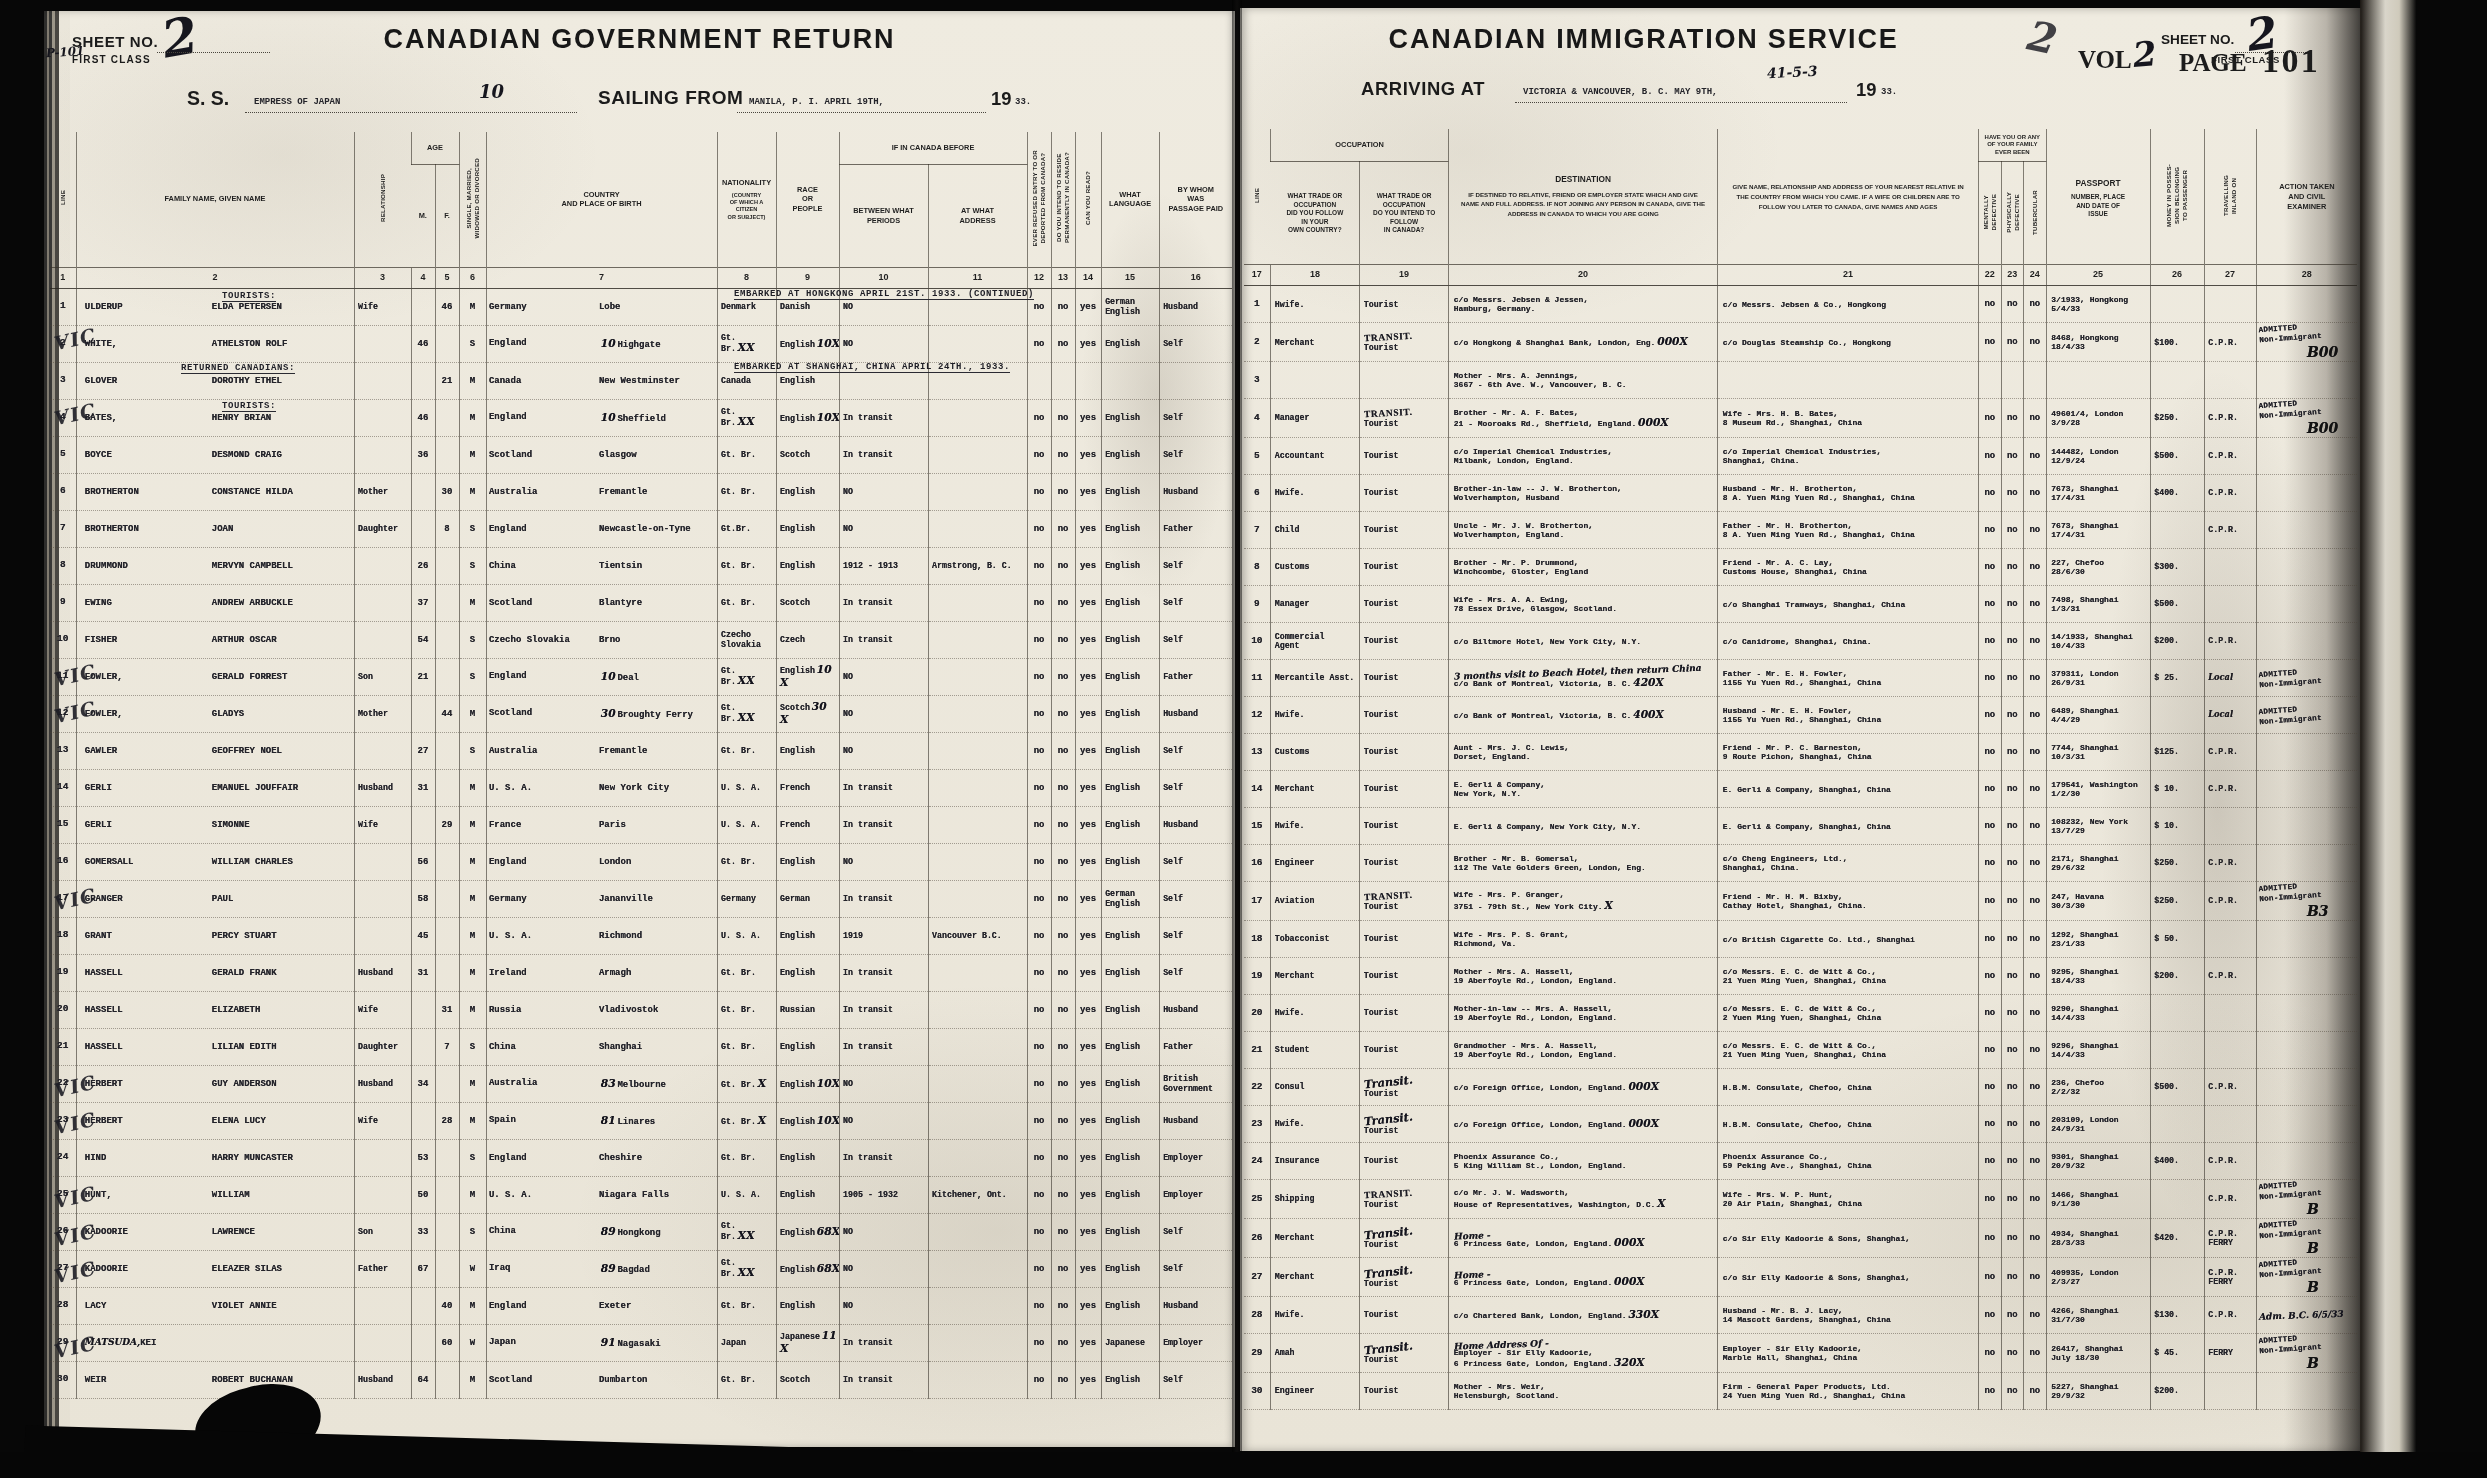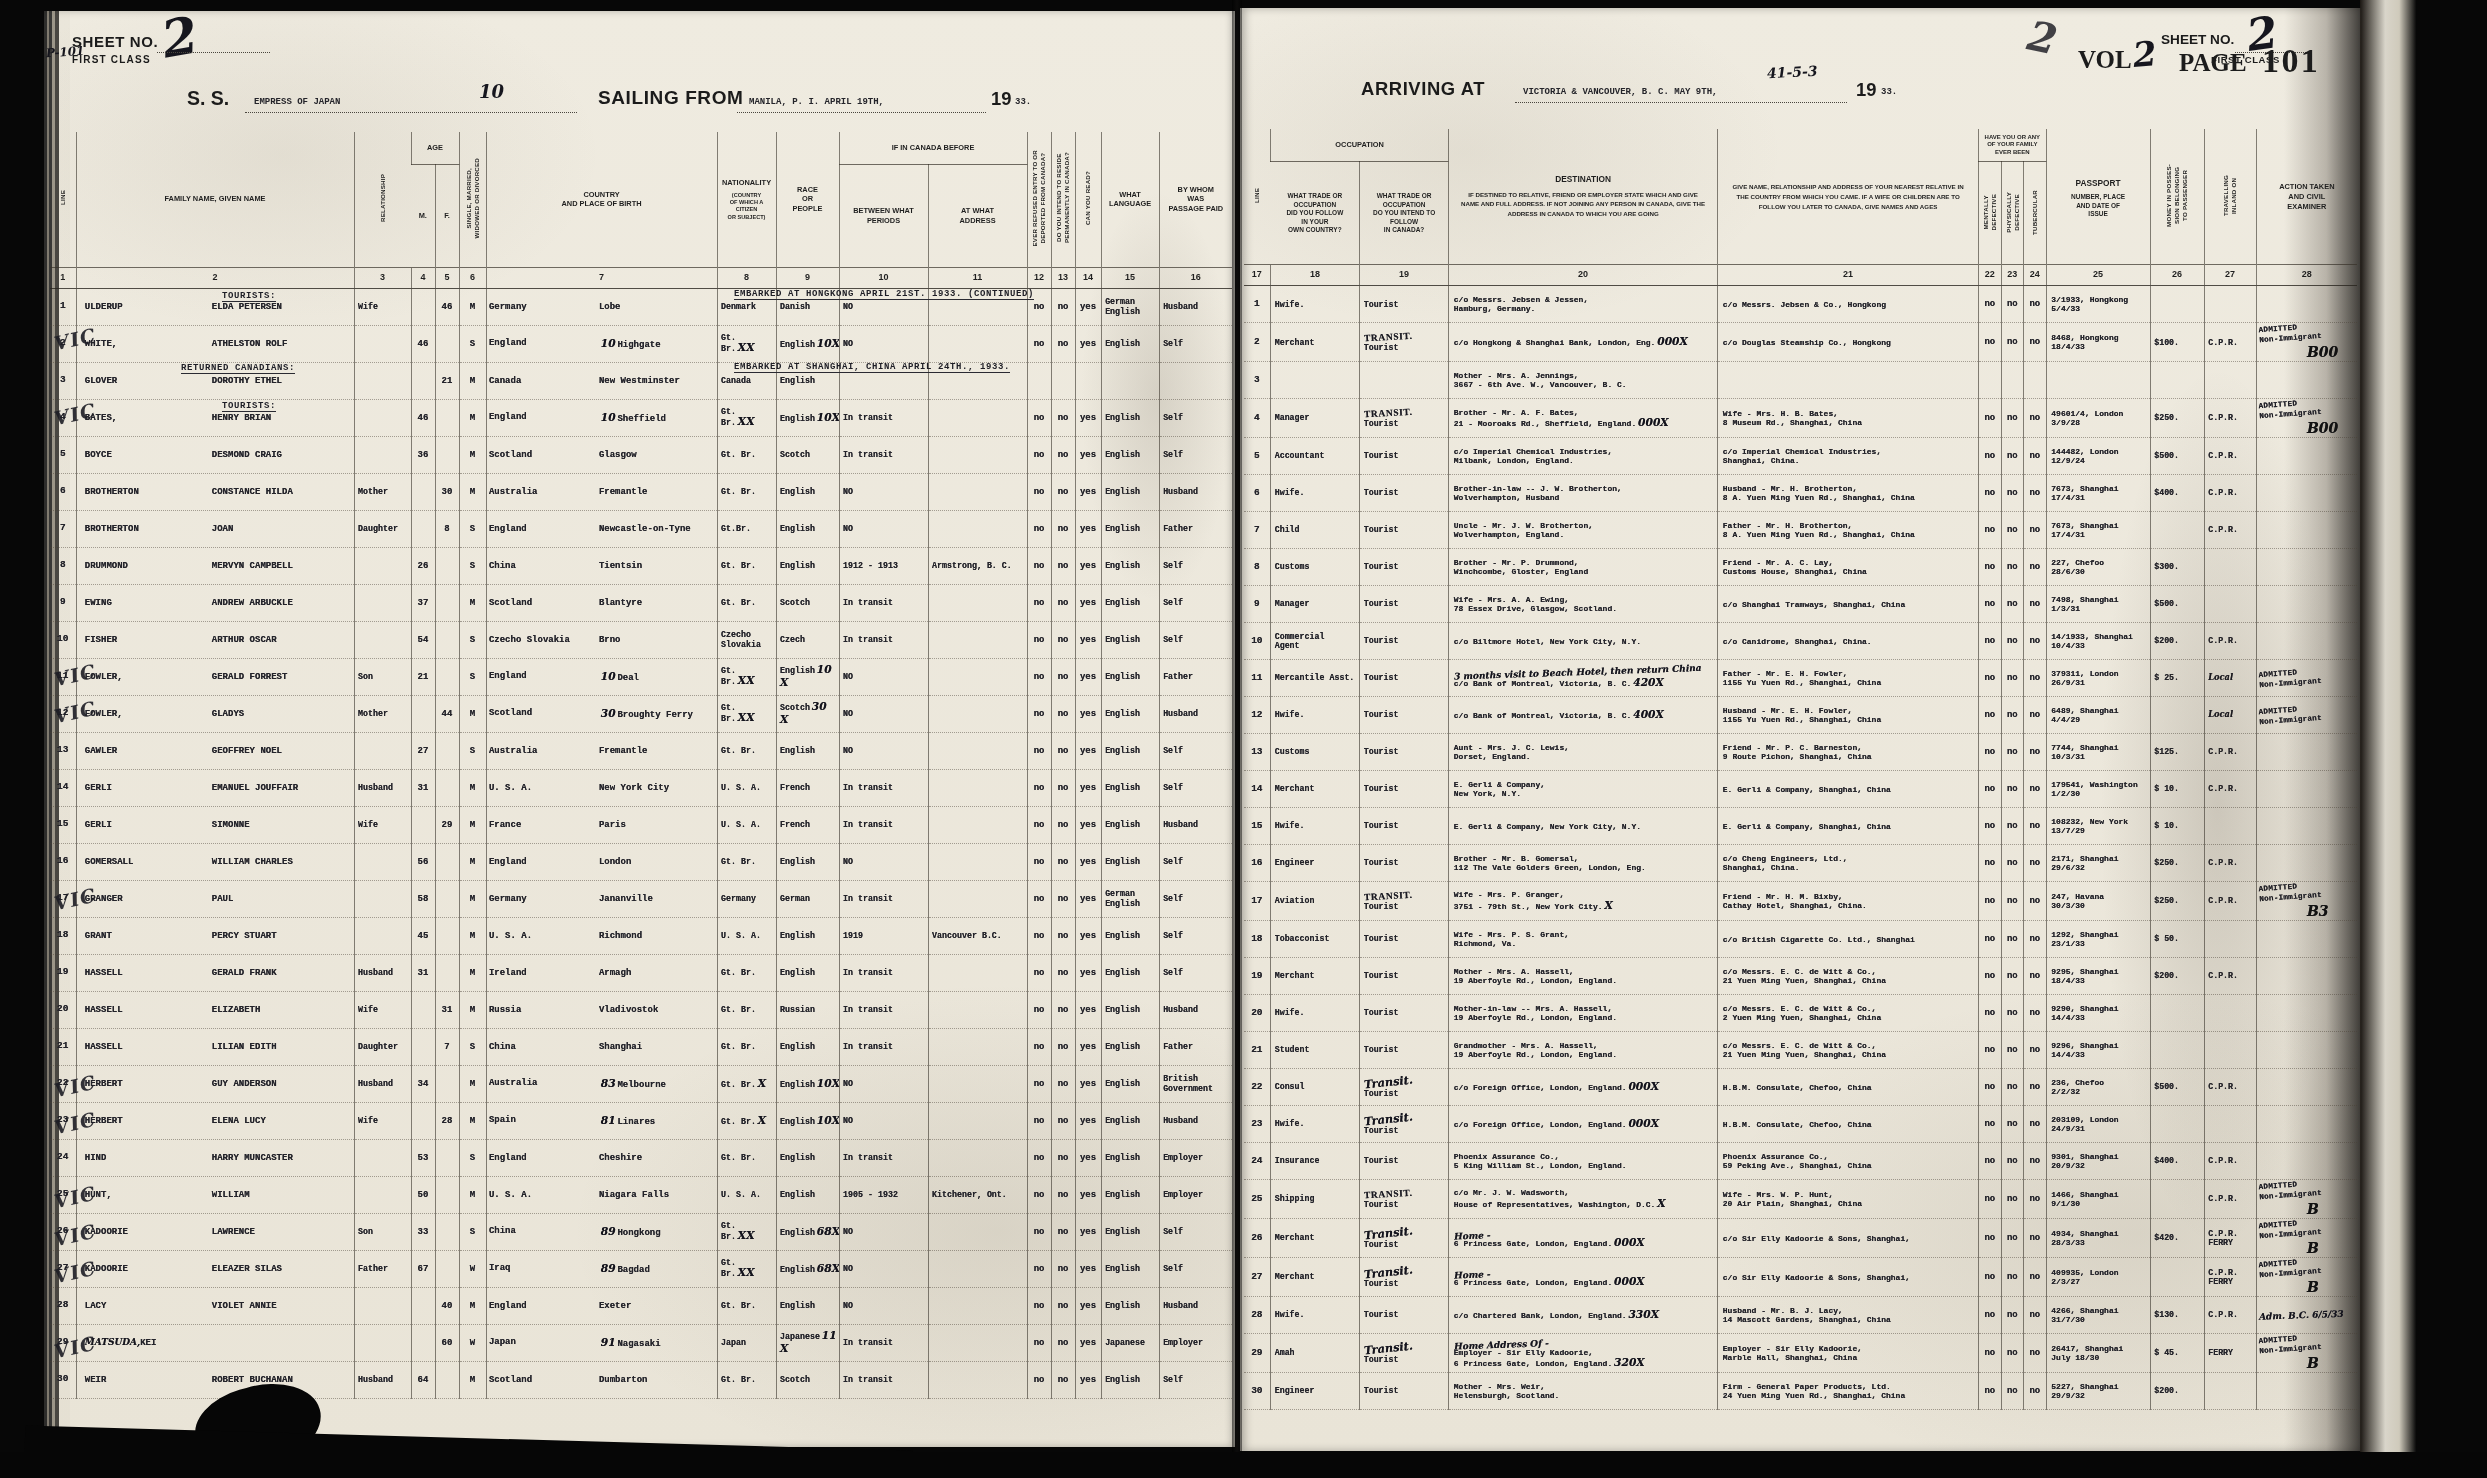--- a/index.html
+++ b/index.html
@@ -90,20 +90,21 @@
 <div class="page" id="left-page">
   <div class="bind-edge"></div>
 
   <div class="hw" style="position:absolute;left:2.4px;top:34px;font-size:12px;transform:rotate(-4deg);">P-101</div>
 
   <div class="print-lbl" style="position:absolute;left:28px;top:22.5px;font-size:15px;letter-spacing:0.6px;">SHEET NO.</div>
   <div class="hw" style="position:absolute;left:118px;top:-3.6px;font-size:51px;transform:rotate(-10deg);">2</div>
   <div class="dotted-line" style="left:113px;top:41px;width:113px;"></div>
   <div class="print-lbl" style="position:absolute;left:28px;top:43px;font-size:10px;letter-spacing:1.2px;">FIRST CLASS</div>
 
+  <div class="big-title" style="top:13px;">CANADIAN GOVERNMENT RETURN</div>
 
   <div class="print-lbl" style="position:absolute;left:143px;top:76px;font-size:19.5px;">S. S.</div>
   <div class="typed" style="position:absolute;left:210px;top:86px;font-size:9px;">EMPRESS OF JAPAN</div>
   <div class="dotted-line" style="left:201px;top:101px;width:332px;"></div>
   <div class="hw" style="position:absolute;left:435px;top:70px;font-size:18px;">10</div>
   <div class="print-lbl" style="position:absolute;left:530px;top:76px;font-size:19px;letter-spacing:0.6px;margin-left:24px;">SAILING FROM</div>
   <div class="typed" style="position:absolute;left:705px;top:86px;font-size:9px;">MANILA, P. I.      APRIL 19TH,</div>
   <div class="dotted-line" style="left:693px;top:101px;width:249px;"></div>
   <div class="print-lbl" style="position:absolute;left:947px;top:77px;font-size:18.4px;">19</div>
   <div class="typed" style="position:absolute;left:971px;top:86px;font-size:9px;">33.</div>
@@ -750,20 +751,21 @@
     <div class="vic" style="top: 1101px;">VIC</div>
     <div class="vic" style="top: 1175px;">VIC</div>
     <div class="vic" style="top: 1213px;">VIC</div>
     <div class="vic" style="top: 1250px;">VIC</div>
     <div class="vic" style="top: 1325px;">VIC</div>
   </div>
 
 <div class="page" id="right-page">
   <div class="fade-edge"></div>
 
+  <div class="big-title" style="top:15.4px;width:72%;">CANADIAN IMMIGRATION SERVICE</div>
 
   <div class="hw" style="position:absolute;left:527px;top:56px;font-size:14px;transform:rotate(-3deg);">41-5-3</div>
   <div class="print-lbl" style="position:absolute;left:121px;top:70px;font-size:18.4px;letter-spacing:0.6px;">ARRIVING AT</div>
   <div class="typed" style="position:absolute;left:283px;top:79px;font-size:9px;">VICTORIA &amp; VANCOUVER, B. C. MAY 9TH,</div>
   <div class="dotted-line" style="left:275px;top:94px;width:332px;"></div>
   <div class="print-lbl" style="position:absolute;left:616px;top:71px;font-size:18.4px;">19</div>
   <div class="typed" style="position:absolute;left:641px;top:79px;font-size:9px;">33.</div>
 
   <div class="hw" style="position:absolute;left:788px;top:6px;font-size:41px;transform:rotate(12deg);opacity:.8;">2</div>
   <div class="print-lbl" style="position:absolute;left:921px;top:24px;font-size:13.6px;">SHEET NO.</div>

